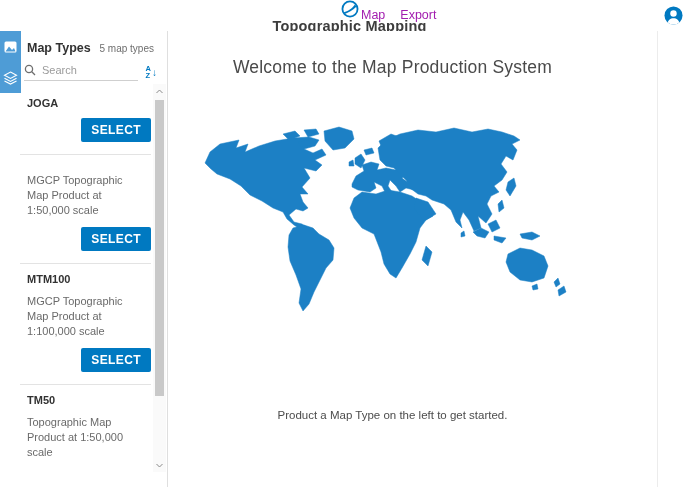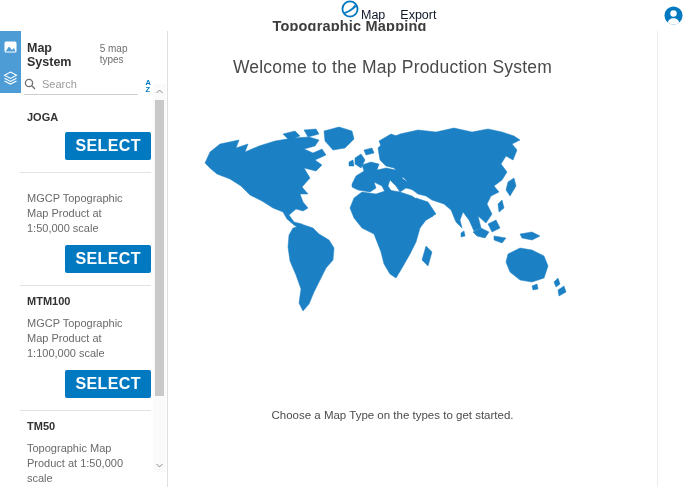--- a/index.html
+++ b/index.html
@@ -5,21 +5,21 @@
   * { margin:0; padding:0; box-sizing:border-box; }
   html,body { width:699px; height:487px; overflow:hidden; background:#fff;
     font-family:"Liberation Sans", sans-serif; color:#4c4c4c; }
 
   
   .header { position:relative; height:31px; background:#fff; display:flex; align-items:center;flex-direction:column; }
   .logo { margin:0 8px 0 9px; width:18px; height:18px; flex:0 0 auto; }
   .app-title { font-size:14.5px; font-weight:600; color:#3d3d3d; letter-spacing:.2px; }
   .app-subtitle { font-size:10px; color:#4c4c4c; margin-left:8px; padding-top:2px; }
   .tabs { position:absolute; left:361px; top:0; height:31px; display:flex; align-items:flex-start; }
-  .tab { font-size:12.5px; color:#0f172a; padding:8px 0 16px; margin-right:15px; cursor:pointer; border-bottom:2px solid transparent;text-align:center; }
+  .tab { font-size:12.5px; color:#a21caf; padding:8px 0 16px; margin-right:15px; cursor:pointer; border-bottom:2px solid transparent;text-align:center; }
   .tab.active { border-bottom-color:#0079c1; }
   .avatar { position:absolute; right:16px; top:6px; width:19px; height:19px; cursor:pointer; }
 
   
   .app-body { position:absolute; top:31px; left:0; right:0; bottom:0; display:flex; }
 
   
   .sidebar { position:relative; width:168px; flex:0 0 168px; border-right:1px solid #dfdfdf; background:#fff; }
   .rail { position:absolute; left:0; top:0; width:21px; height:62px; background:#4e9cd6; }
   .rail-slot { width:21px; height:31px; display:flex; align-items:center; justify-content:center; cursor:pointer; }
@@ -37,21 +37,21 @@
   .sort-az { display:flex; flex-direction:column; line-height:6.5px; }
   .sort-az span { font-size:7.5px; font-weight:700; color:#0079c1; }
   .sort-arrow { font-size:10px; color:#0079c1; margin-left:1px; line-height:10px; }
 
   .type-list { margin-top:7px; }
   .type-item { margin:0 16px 0 20px; padding:9px 0 12px 7px; border-bottom:1px solid #e3e3e3; }
   .type-item:last-child { border-bottom:none; }
   .type-name { font-size:11px; font-weight:700; color:#323232; }
   .type-desc { margin-top:9px; font-size:11px; color:#6a6a6a; line-height:15px; width:118px; }
   .type-action { text-align:right; margin-top:9px; padding-right:0; }
-  .select-btn { background:#0079c1; color:#fff; border:none; border-radius:2px; font-size:16px; font-weight:700;
+  .select-btn { background:#0079c1; color:#fff; border:none; border-radius:2px; font-size:12px; font-weight:700;
      letter-spacing:.4px; padding:5px 10px; cursor:pointer; font-family:"Liberation Sans", sans-serif;text-align:center; }
 
   
   .sb-scroll { position:absolute; top:53px; right:1px; width:13px; height:388px; background:#fafafa; }
   .sb-arrow { height:14px; display:flex; align-items:center; justify-content:center; cursor:pointer; }
   .sb-thumb { position:absolute; top:16px; left:2px; width:9px; height:296px; background:#c9c9c9; cursor:pointer; }
   .sb-arrow.down { position:absolute; bottom:0; left:0; right:0; }
 
   
   .main { flex:1; position:relative; margin-right:41px; border-right:1px solid #ececec; background:#fff;
@@ -103,21 +103,21 @@
       <div class="rail-slot">
         <svg width="15" height="14" viewBox="0 0 15 14">
           <path d="M7.5 1 L13.5 4.2 L7.5 7.4 L1.5 4.2 Z" fill="none" stroke="#fff" stroke-width="1.1"></path>
           <path d="M1.5 7.2 L7.5 10.4 L13.5 7.2" fill="none" stroke="#fff" stroke-width="1.1"></path>
           <path d="M1.5 9.9 L7.5 13.1 L13.5 9.9" fill="none" stroke="#fff" stroke-width="1.1"></path>
         </svg>
       </div>
     </div>
 
     <div class="panel-head">
-      <span class="panel-title">Map System</span>
+      <span class="panel-title">Map Types</span>
       <span class="panel-count">5 map types</span>
     </div>
 
     <div class="search-row">
       <div class="search-box">
         <svg width="12" height="12" viewBox="0 0 12 12">
           <circle cx="5" cy="5" r="3.6" fill="none" stroke="#6e6e6e" stroke-width="1.3"></circle>
           <line x1="7.8" y1="7.8" x2="11" y2="11" stroke="#6e6e6e" stroke-width="1.3"></line>
         </svg>
         <input type="text" placeholder="Search" style="">
@@ -217,15 +217,15 @@
         <path d="M317,109 L329,107 L337,111 L329,115 L319,113 Z"></path>
 
         <path d="M305,129 L317,123 L329,125 L341,131 L345,141 L341,153 L329,157 L317,155 L307,147 L303,137 Z"></path>
         <path d="M329,161 L334,159 L335,164 L330,165 Z"></path>
 
         <path d="M351,157 L355,153 L357,159 L353,162 Z"></path>
         <path d="M355,165 L361,161 L363,167 L356,171 Z"></path>
       </g>
     </svg>
 
-    <div class="instruction">Choose a Map Type on the types to get started.</div>
+    <div class="instruction">Product a Map Type on the left to get started.</div>
   </div>
 </div>
 
 </body></html>

